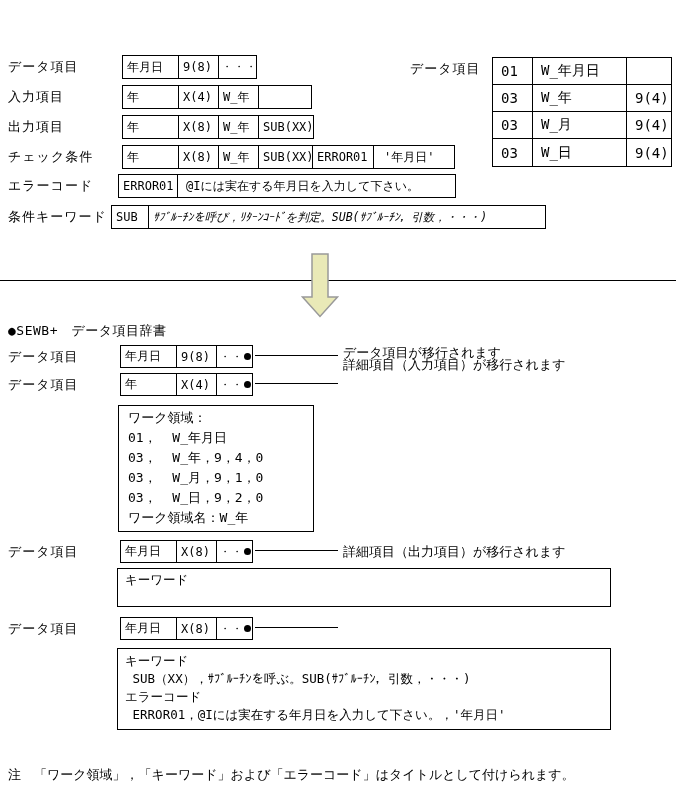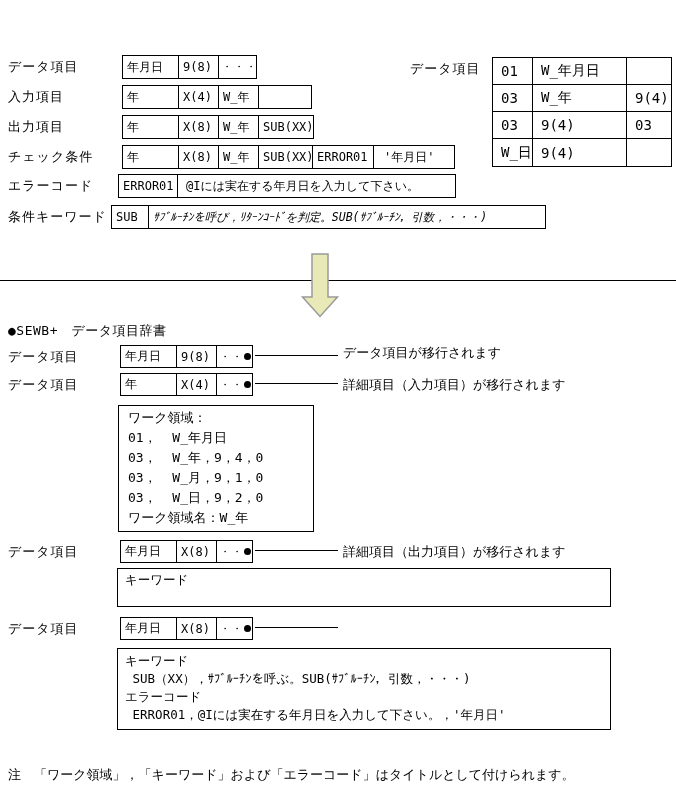--- a/index.html
+++ b/index.html
@@ -89,20 +89,21 @@
 
   <div class="abs rlabel" style="left:410px;top:60px;">データ項目</div>
   <div class="wtbl" style="left:492px;top:57px;">
     <div class="wc">01</div>
     <div class="wc">W_年月日</div>
     <div class="wc"></div>
     <div class="wc">03</div>
     <div class="wc">W_年</div>
     <div class="wc">9(4)</div>
     <div class="wc">03</div>
+    <div class="wc">W_月</div>
     <div class="wc">9(4)</div>
     <div class="wc">03</div>
     <div class="wc">W_日</div>
     <div class="wc">9(4)</div>
   </div>
 
   <div class="divider"></div>
   <svg class="arrow-svg" width="40" height="67" viewBox="0 0 40 67">
     <polygon points="12,2 28,2 28,45 37.5,45 20,64.5 2.5,45 12,45" fill="#e9e9b7"></polygon>
   </svg>
@@ -124,21 +125,21 @@
   <div class="abs rlabel" style="left:8px;top:376px;">データ項目</div>
   <div class="tbl h21" style="left:120px;top:373px;">
     <div class="c" style="width:56px;">年</div>
     <div class="c" style="width:40px;">X(4)</div>
     <div class="c dots" style="width:35px;">
       <span>・・・</span>
       <span class="bullet"></span>
     </div>
   </div>
   <div class="connector" style="left:255px;top:383px;width:83px;"></div>
-  <div class="annot" style="left:343px;top:376px;text-align:right;">詳細項目（入力項目）が移行されます</div>
+  <div class="annot" style="left:343px;top:356px;text-align:right;">詳細項目（入力項目）が移行されます</div>
 
   <div class="box" id="wa-box" style="left:118px;top:405px;width:196px;height:127px;padding:2px 0 0 9px;">
     <div class="ln">ワーク領域：</div>
     <div class="ln">01，  W_年月日</div>
     <div class="ln">03，  W_年，9，4，0</div>
     <div class="ln">03，  W_月，9，1，0</div>
     <div class="ln">03，  W_日，9，2，0</div>
     <div class="ln">ワーク領域名：W_年</div>
   </div>
 

